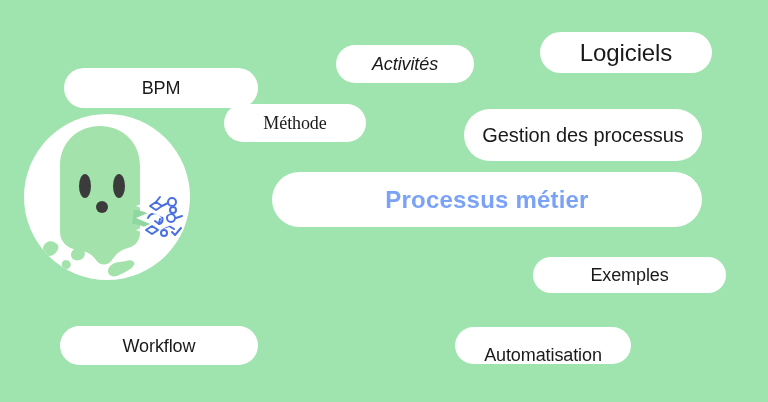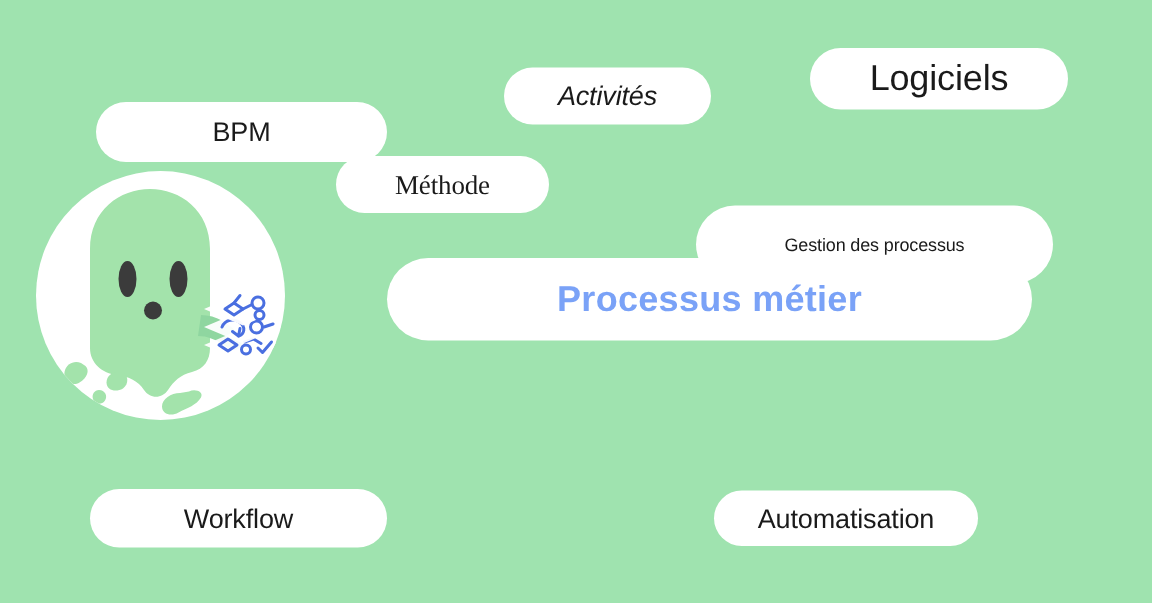--- a/index.html
+++ b/index.html
@@ -38,28 +38,28 @@
   .pill .txt {
     display: block;
     line-height: 1;
     font-weight: 400;
   }
 
   .pill-bpm            { left: 64px;  top: 48px;  width: 194px; height: 40px; font-size: 18px; margin-top: 20px; }
   .pill-activites      { left: 336px; top: 45px;  width: 138px; height: 38px; font-size: 18px; font-style: italic; }
   .pill-logiciels      { left: 540px; top: 32px;  width: 172px; height: 41px; font-size: 24px; }
   .pill-methode        { left: 224px; top: 104px; width: 142px; height: 38px; font-size: 18px; font-family: Liberation Serif, serif; }
-  .pill-gestion        { left: 464px; top: 109px; width: 238px; height: 52px; font-size: 12px; margin-top: 28px; }
+  .pill-gestion        { left: 464px; top: 109px; width: 238px; height: 52px; font-size: 20px; }
   .pill-definition     { left: 190px; top: 262px; width: 242px; height: 39px; font-size: 18px; }
   .pill-exemples       { left: 533px; top: 257px; width: 193px; height: 36px; font-size: 18px; }
   .pill-workflow       { left: 60px;  top: 326px; width: 198px; height: 39px; font-size: 18px; }
-  .pill-automatisation { left: 476px; top: 327px; width: 176px; height: 37px; font-size: 18px; }
+  .pill-automatisation { left: 455px; top: 327px; width: 176px; height: 37px; font-size: 18px; align-items: flex-end; }
 
   .pill-main {
-    left: 258px;
+    left: 272px;
     top: 172px;
     width: 430px;
     height: 55px;
     font-size: 24px;
     justify-content: center;
   }
   .pill-main .txt {
     color: #7aa2f7;
     font-weight: 700;
     letter-spacing: 0.2px;
@@ -174,20 +174,23 @@
 
   <div class="pill pill-gestion">
     <span class="txt">Gestion des processus</span>
   </div>
 
   <div class="pill pill-main">
     <span class="txt">Processus métier</span>
   </div>
 
 
+  <div class="pill pill-exemples">
+    <span class="txt">Exemples</span>
+  </div>
 
   <div class="pill pill-workflow">
     <span class="txt">Workflow</span>
   </div>
 
   <div class="pill pill-automatisation">
     <span class="txt">Automatisation</span>
   </div>
 
 </div>

